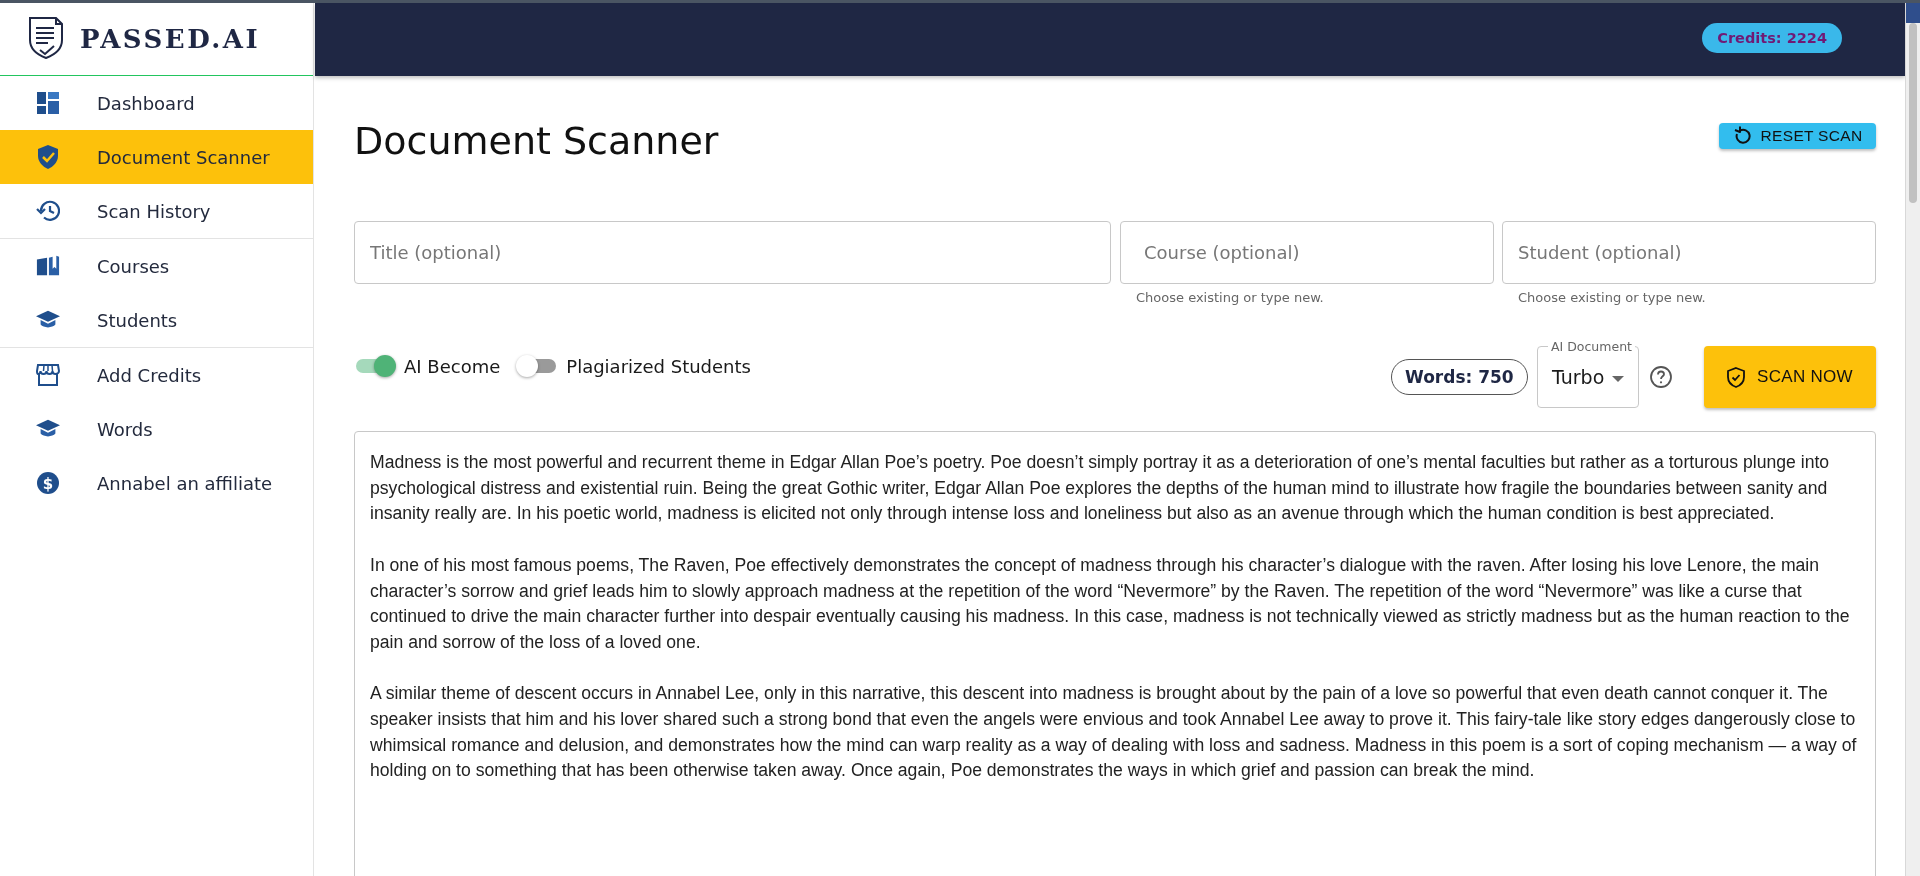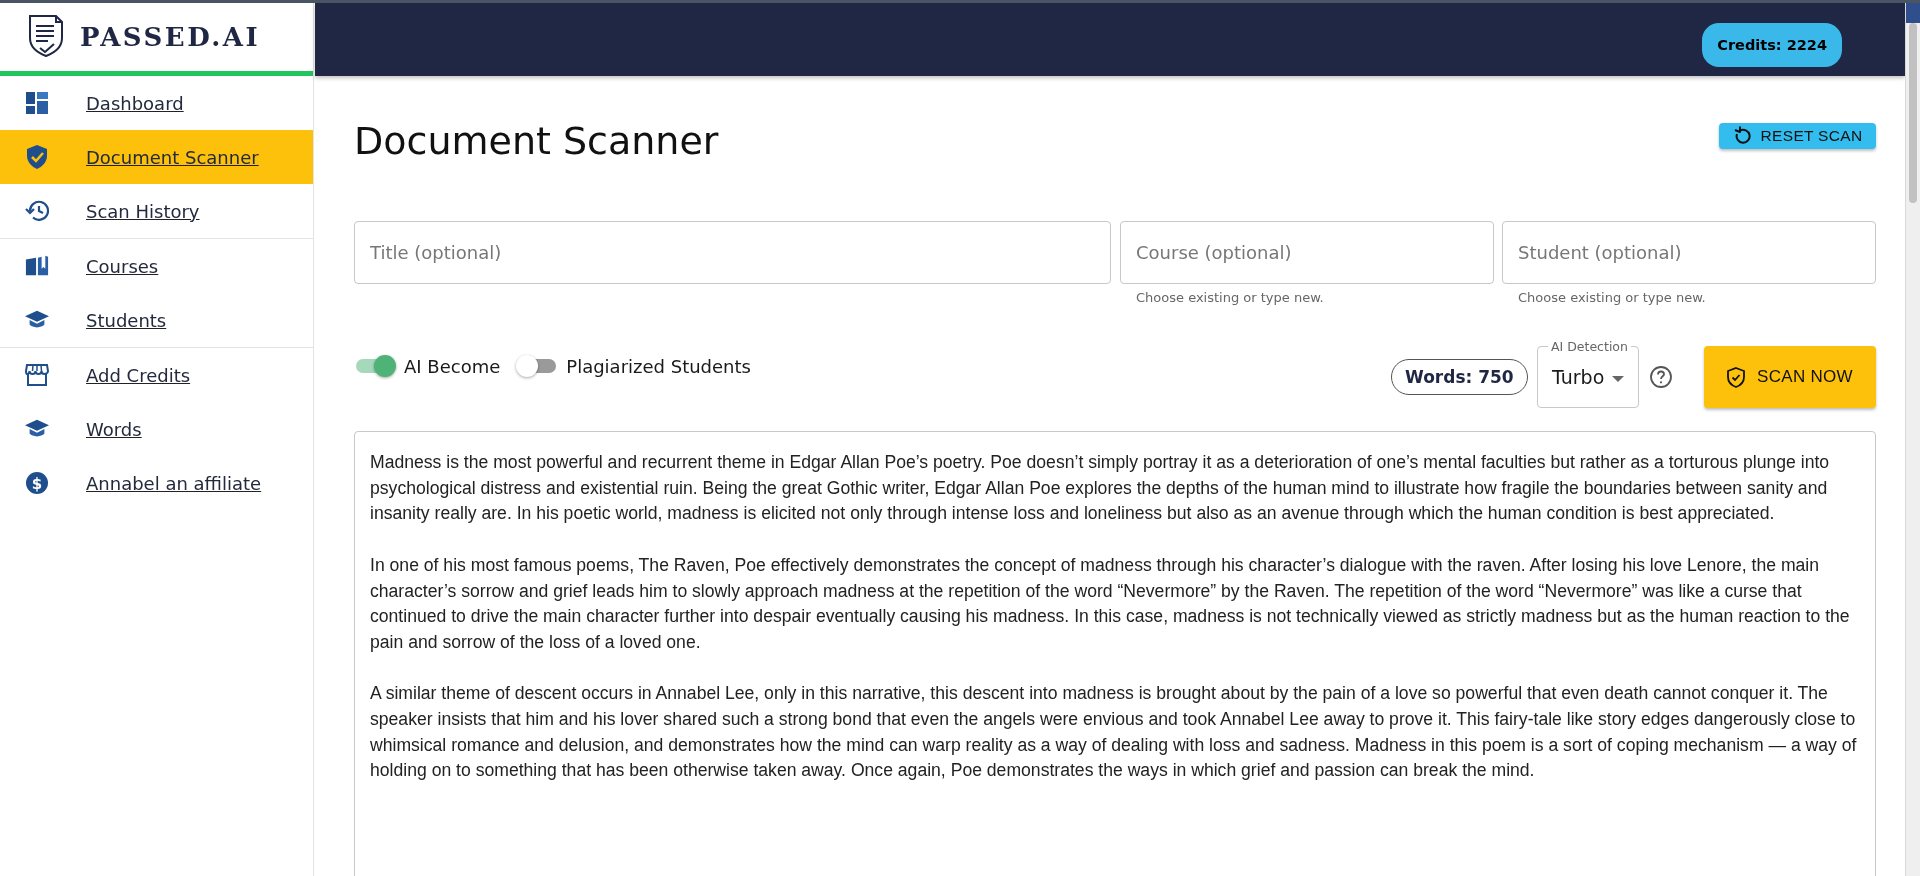--- a/index.html
+++ b/index.html
@@ -2,31 +2,31 @@
 <html><head>
 <meta charset="utf-8">
 <style>
   * { box-sizing: border-box; margin: 0; padding: 0; }
   html, body { width: 1920px; height: 876px; overflow: hidden; background: #ffffff; }
   body { font-family: "DejaVu Sans", "Liberation Sans", sans-serif; color: #222; position: relative; }
   .topline { position: absolute; left: 0; top: 0; width: 1920px; height: 3px; background: #4a5563; z-index: 5; }
 
   
   .sidebar { position: absolute; left: 0; top: 3px; width: 314px; height: 873px; background: #fff; border-right: 1px solid #e3e3e3; }
-  .logo { height: 73px; display: flex; align-items: center; padding-left: 26px; border-bottom: 5px solid #22c55e; }
+  .logo { height: 73px; display: flex; align-items: center; padding-left: 26px; border-bottom: 1px solid #22c55e; }
   .logo-text { font-family: "DejaVu Serif", "Liberation Serif", serif; font-size: 26px; letter-spacing: 2.5px; color: #1f2744; margin-left: 14px; font-weight: 600; }
-  .nav-item { height: 54px; display: flex; align-items: center; padding-left: 25px; cursor: pointer; text-decoration: underline; }
+  .nav-item { height: 54px; display: flex; align-items: center; padding-left: 36px; cursor: pointer; }
   .nav-item.active { background: #fdc10b; }
   .nav-item .ico { width: 24px; height: 24px; display: flex; align-items: center; justify-content: center; }
   .nav-item .lbl { margin-left: 37px; font-size: 18px; color: #232a3d; }
   .nav-divider { height: 1px; background: #e3e3e3; }
 
   
   .header { position: absolute; left: 315px; top: 3px; width: 1590px; height: 73px; background: #1f2744; box-shadow: 0 2px 4px rgba(0,0,0,0.25); }
-  .credits { position: absolute; right: 63px; top: 20px; height: 44px; padding: 0 15px; border-radius: 17px; background: #3ab8ea; color: #000000; font-size: 14.5px; font-weight: bold; display: flex; align-items: center; }
+  .credits { position: absolute; right: 63px; top: 20px; height: 30px; padding: 0 15px; border-radius: 17px; background: #3ab8ea; color: #701a75; font-size: 14.5px; font-weight: bold; display: flex; align-items: center; }
 
   
   .scrollbar { position: absolute; left: 1905px; top: 3px; width: 15px; height: 873px; background: #efefef; border-left: 1px solid #d8d8d8; }
   .scroll-thumb { position: absolute; left: 3px; top: 20px; width: 8px; height: 180px; background: #c1c1c1; border-radius: 4px; }
   .scroll-accent { position: absolute; left: 0; top: 0; width: 15px; height: 20px; background: #2f4e8c; }
 
   
   .main { position: absolute; left: 354px; top: 76px; width: 1522px; }
   .page-title { position: absolute; left: 0; top: 43px; font-size: 38px; color: #111; font-weight: 500; }
   .reset-btn { position: absolute; right: 0; top: 47px; height: 26px; width: 157px; background: #32bdee; border-radius: 4px; border: none; box-shadow: 0 2px 3px rgba(0,0,0,0.25); display: flex; align-items: center; justify-content: center; font-size: 15.5px; color: #111; cursor: pointer; letter-spacing: 0.3px; }
@@ -188,21 +188,21 @@
       <path d="M4 8 A6.5 6.5 0 1 0 7 4.5" fill="none" stroke="#111" stroke-width="2"></path>
       <path d="M7 0.5 L7 6 L2 4" fill="none" stroke="#111" stroke-width="2" stroke-linejoin="round"></path>
     </svg>
     <span>RESET SCAN</span>
   </button>
 
   <div class="field" style="left:0; width:757px;">
     <input type="text" placeholder="Title (optional)" style="">
   </div>
 
-  <div class="field" style="left:766px; width:374px;">
+  <div class="field" style="left:766px; width:374px;padding-left:8px;">
     <input type="text" placeholder="Course (optional)" style="">
   </div>
   <div class="helper" style="left:782px;">Choose existing or type new.</div>
 
   <div class="field" style="left:1148px; width:374px;">
     <input type="text" placeholder="Student (optional)" style="">
   </div>
   <div class="helper" style="left:1164px;">Choose existing or type new.</div>
 
   <div class="toggles">
@@ -214,21 +214,21 @@
     <div class="toggle off">
       <div class="track"></div>
       <div class="knob"></div>
     </div>
     <span class="toggle-label">Plagiarized Students</span>
   </div>
 
   <div class="words">Words: 750</div>
 
   <div class="ai-select">
-    <span class="legend">AI Detection</span>
+    <span class="legend">AI Document</span>
     <span class="value">Turbo</span>
     <span class="caret"></span>
   </div>
 
   <span class="help-ico">
     <svg width="24" height="24" viewBox="0 0 24 24">
       <circle cx="12" cy="12" r="10" fill="none" stroke="#555" stroke-width="1.8"></circle>
       <path d="M9 9.5 C9 7.5 10.5 6.5 12 6.5 C13.7 6.5 15 7.6 15 9.2 C15 11.2 12 11.5 12 14" fill="none" stroke="#555" stroke-width="1.8"></path>
       <circle cx="12" cy="17.3" r="1.1" fill="#555"></circle>
     </svg>

